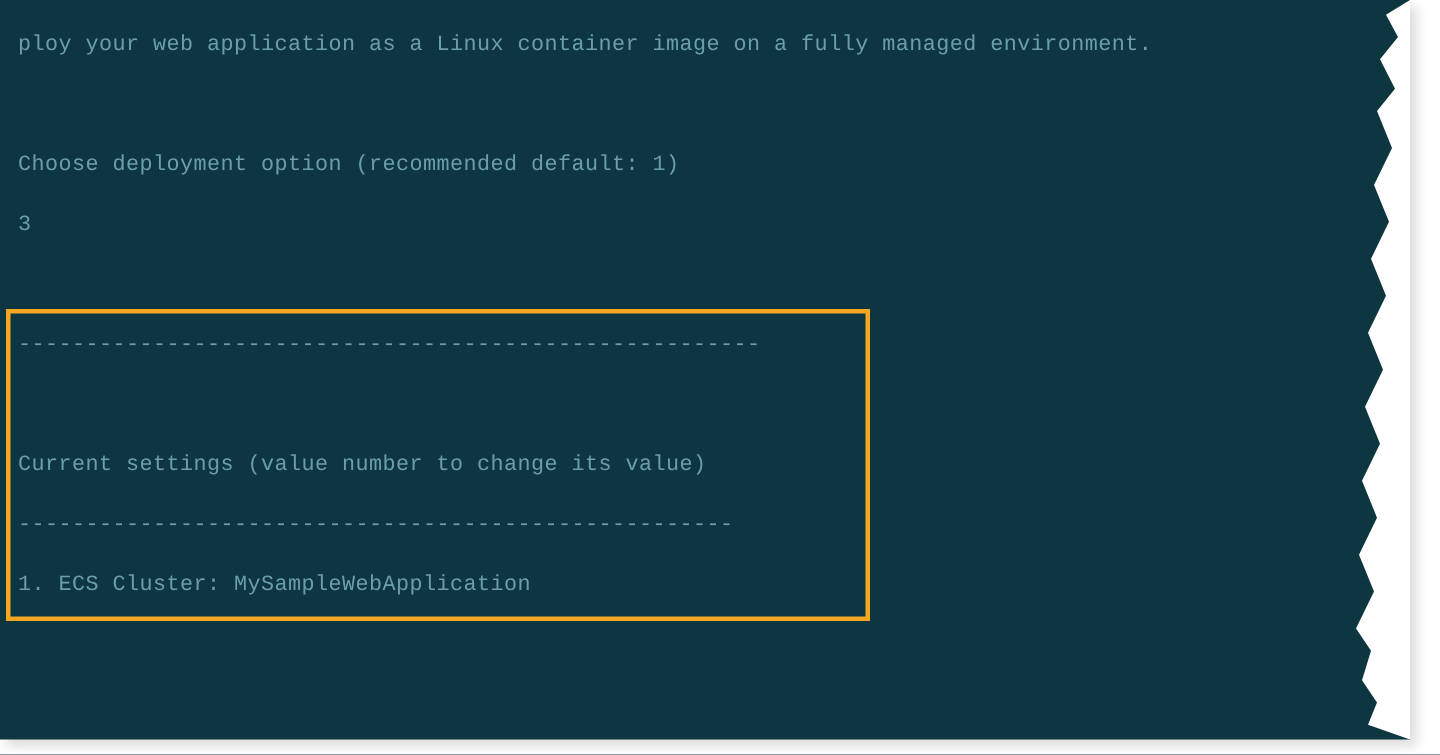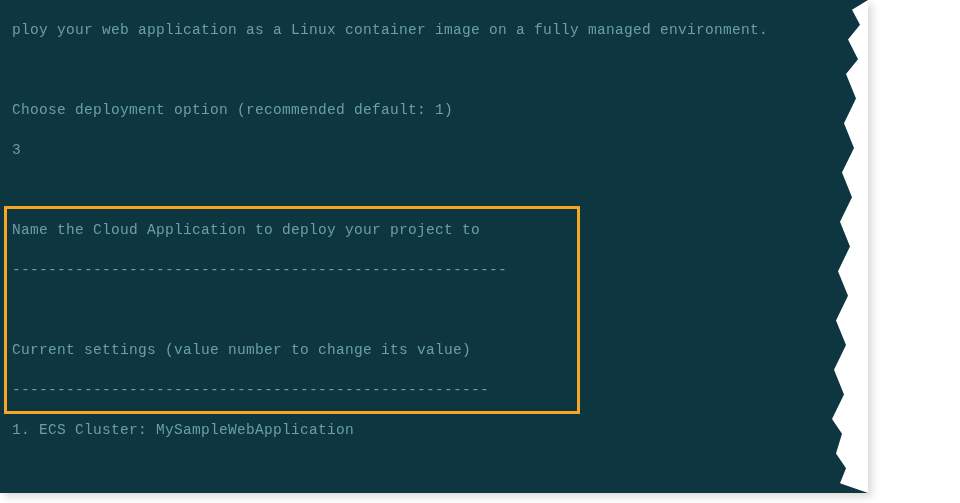--- a/index.html
+++ b/index.html
@@ -11,21 +11,21 @@
       background: #fff;
       font-family: 'Courier New', Consolas, monospace;
       width: 960px;
       height: 503px;
       position: relative;
       overflow: hidden;
     }
     .terminal {
       background: #0d3640;
       color: #6b9fa8;
-      width: 868px;
+      width: 940px;
       height: 493px;
       padding: 0 12px;
       font-size: 14.5px;
       line-height: 20px;
       letter-spacing: 0.3px;
       white-space: pre;
       position: relative;
       box-shadow: 4px 4px 8px rgba(0,0,0,0.15);
     }
     .torn-edge {
@@ -55,21 +55,20 @@
   </style>
 </head>
 <body>
 
 <div class="terminal">
 <span class="line">ploy your web application as a Linux container image on a fully managed environment.</span>
 <span class="line"></span>
 <span class="line">Choose deployment option (recommended default: 1)</span>
 <span class="line">3</span>
 <span class="line"></span>
-<span class="line">Name the Cloud Application to deploy your project to</span>
 <span class="line">-------------------------------------------------------</span>
 <span class="line"></span>
 <span class="line">Current settings (value number to change its value)</span>
 <span class="line">-----------------------------------------------------</span>
 <span class="line">1. ECS Cluster: MySampleWebApplication</span>
 
 
 
 
 

